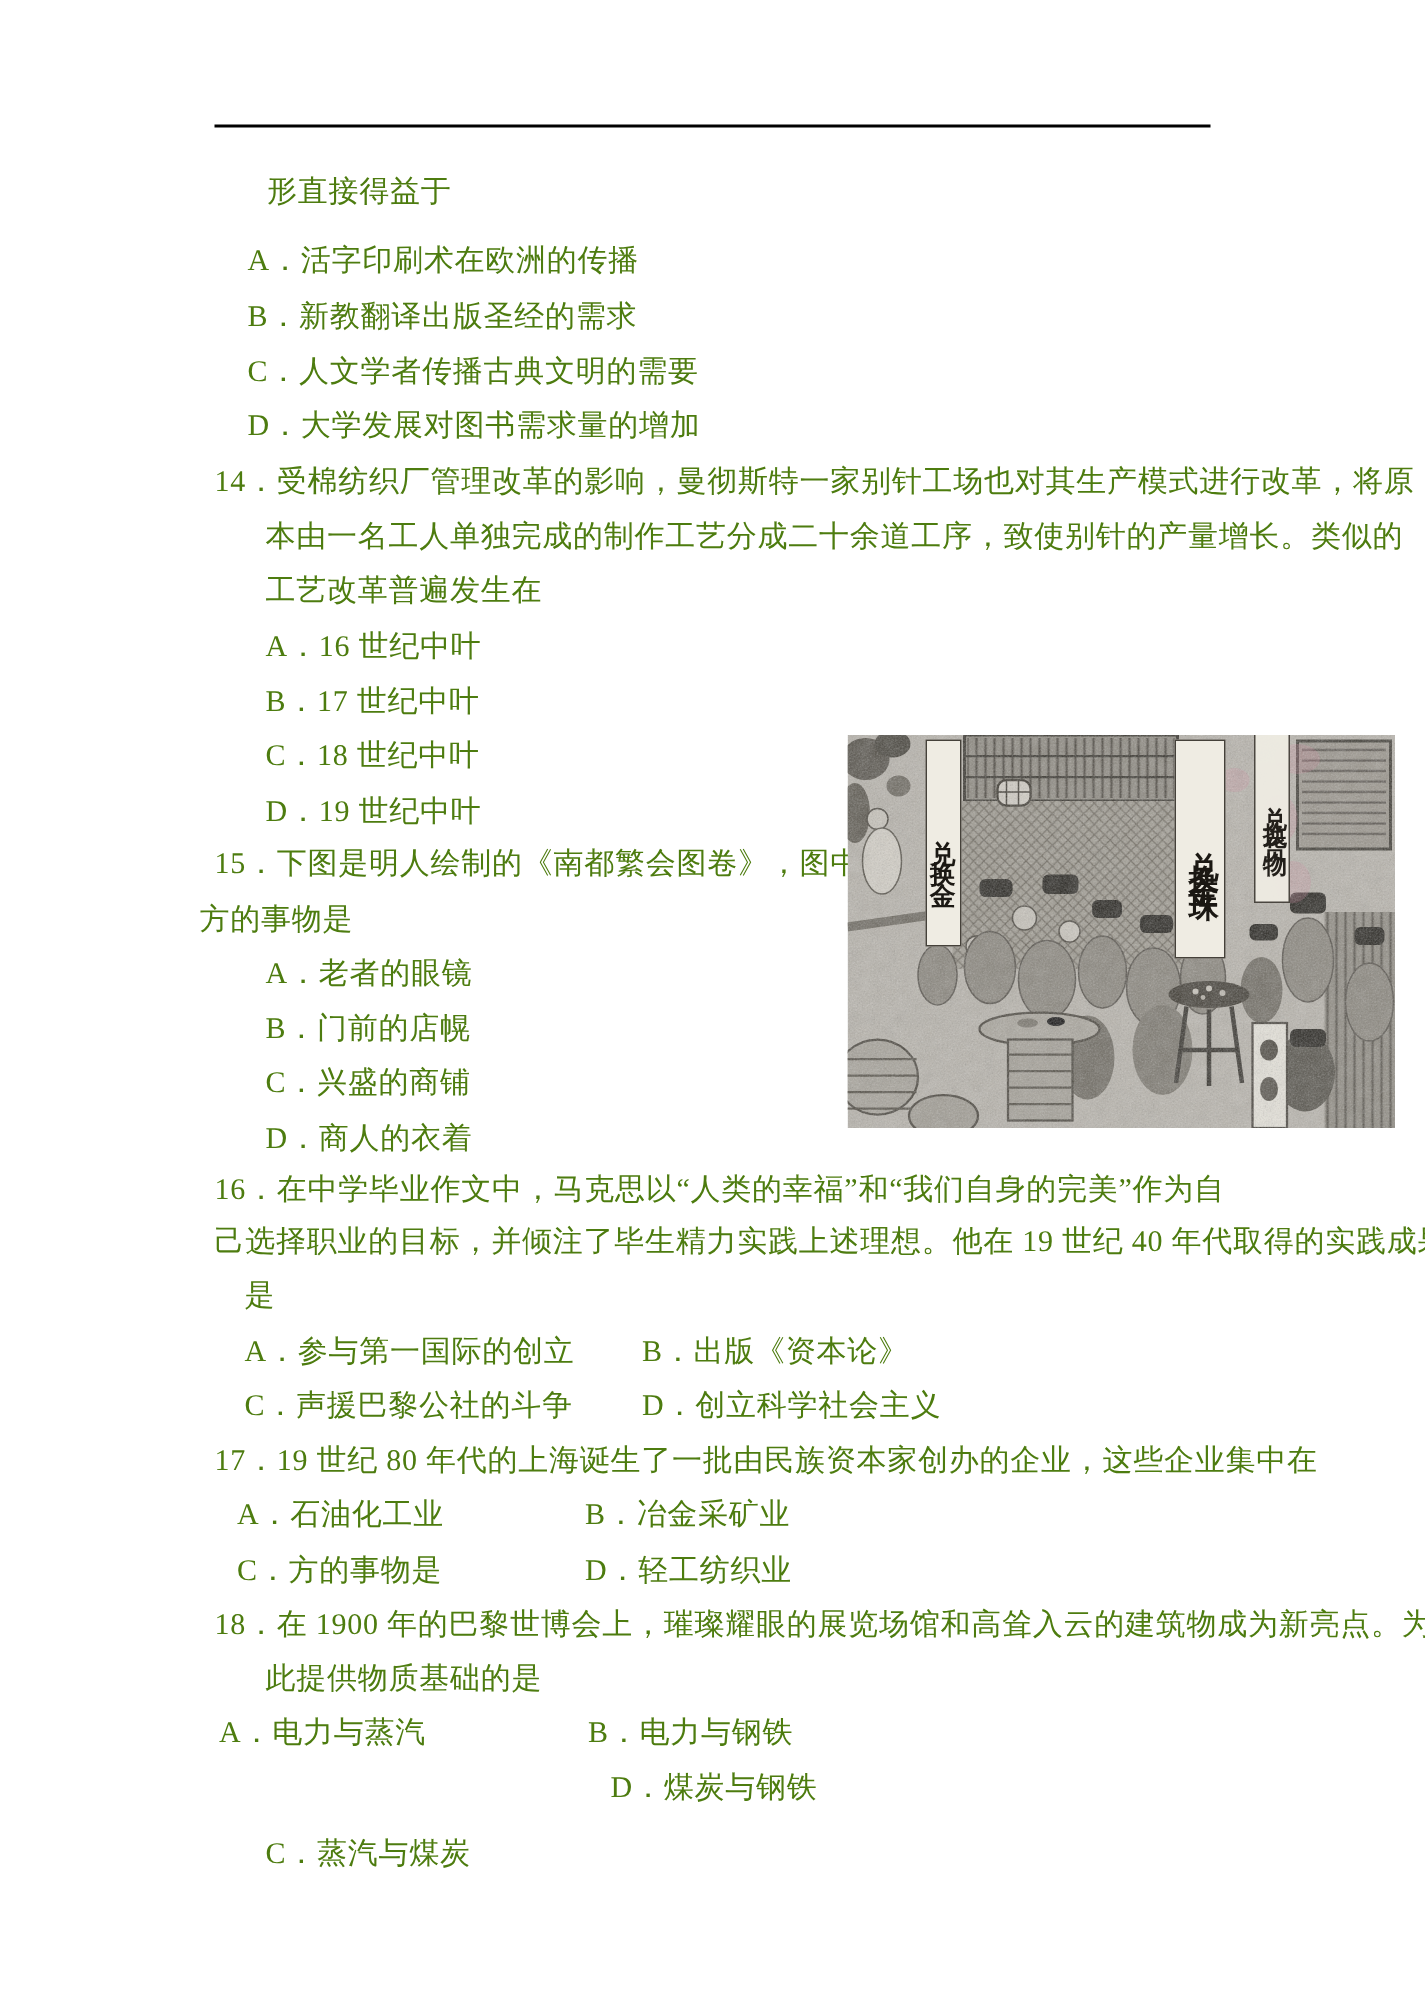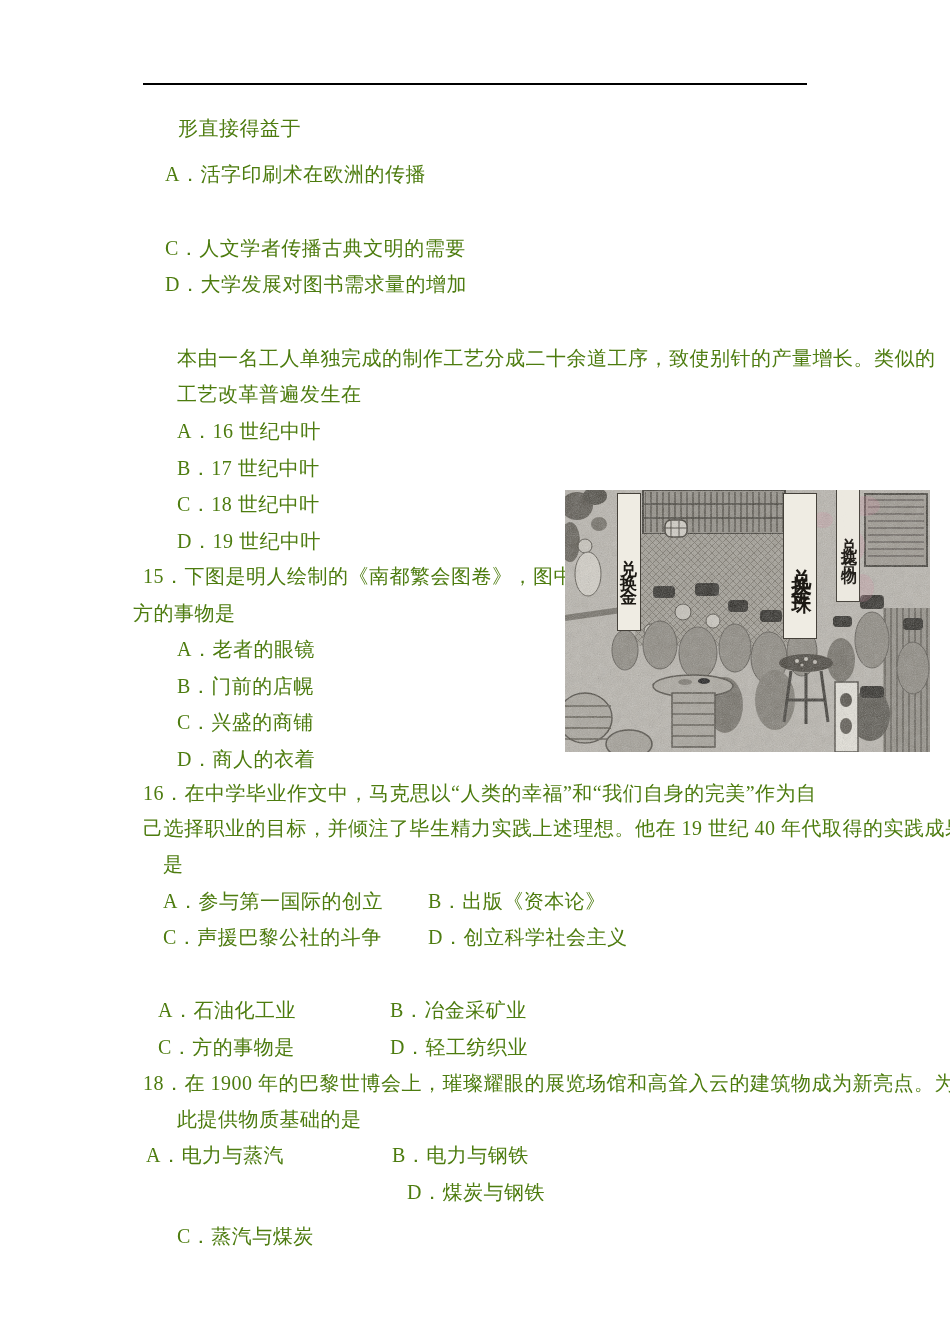--- a/index.html
+++ b/index.html
@@ -21,23 +21,25 @@
 </style>
 </head>
 <body>
 
 <div class="page">
 
   <div class="rule"></div>
 
   <div class="ln" style="left:178px;top:116px">形直接得益于</div>
   <div class="ln" style="left:165px;top:162px">A．活字印刷术在欧洲的传播</div>
+  <div class="ln" style="left:165px;top:199px">B．新教翻译出版圣经的需求</div>
   <div class="ln" style="left:165px;top:236px">C．人文学者传播古典文明的需要</div>
   <div class="ln" style="left:165px;top:272px">D．大学发展对图书需求量的增加</div>
 
+  <div class="ln" style="left:143px;top:309px">14．受棉纺织厂管理改革的影响，曼彻斯特一家别针工场也对其生产模式进行改革，将原</div>
   <div class="ln" style="left:177px;top:346px">本由一名工人单独完成的制作工艺分成二十余道工序，致使别针的产量增长。类似的</div>
   <div class="ln" style="left:177px;top:382px">工艺改革普遍发生在</div>
   <div class="ln" style="left:177px;top:419px">A．16 世纪中叶</div>
   <div class="ln" style="left:177px;top:456px">B．17 世纪中叶</div>
   <div class="ln" style="left:177px;top:492px">C．18 世纪中叶</div>
   <div class="ln" style="left:177px;top:529px">D．19 世纪中叶</div>
 
   <div class="ln" style="left:143px;top:564px">15．下图是明人绘制的《南都繁会图卷》，图中传自西</div>
   <div class="ln" style="left:133px;top:601px">方的事物是</div>
   <div class="ln" style="left:177px;top:637px">A．老者的眼镜</div>
@@ -163,20 +165,21 @@
   </div>
 
   <div class="ln" style="left:143px;top:781px">16．在中学毕业作文中，马克思以“人类的幸福”和“我们自身的完美”作为自</div>
   <div class="ln" style="left:143px;top:816px">己选择职业的目标，并倾注了毕生精力实践上述理想。他在 19 世纪 40 年代取得的实践成果</div>
   <div class="ln" style="left:163px;top:852px">是</div>
   <div class="ln" style="left:163px;top:889px">A．参与第一国际的创立</div>
   <div class="ln" style="left:428px;top:889px">B．出版《资本论》</div>
   <div class="ln" style="left:163px;top:925px">C．声援巴黎公社的斗争</div>
   <div class="ln" style="left:428px;top:925px">D．创立科学社会主义</div>
 
+  <div class="ln" style="left:143px;top:962px">17．19 世纪 80 年代的上海诞生了一批由民族资本家创办的企业，这些企业集中在</div>
   <div class="ln" style="left:158px;top:998px">A．石油化工业</div>
   <div class="ln" style="left:390px;top:998px">B．冶金采矿业</div>
   <div class="ln" style="left:158px;top:1035px">C．方的事物是</div>
   <div class="ln" style="left:390px;top:1035px">D．轻工纺织业</div>
 
   <div class="ln" style="left:143px;top:1071px">18．在 1900 年的巴黎世博会上，璀璨耀眼的展览场馆和高耸入云的建筑物成为新亮点。为</div>
   <div class="ln" style="left:177px;top:1107px">此提供物质基础的是</div>
   <div class="ln" style="left:146px;top:1143px">A．电力与蒸汽</div>
   <div class="ln" style="left:392px;top:1143px">B．电力与钢铁</div>
   <div class="ln" style="left:177px;top:1224px">C．蒸汽与煤炭</div>

